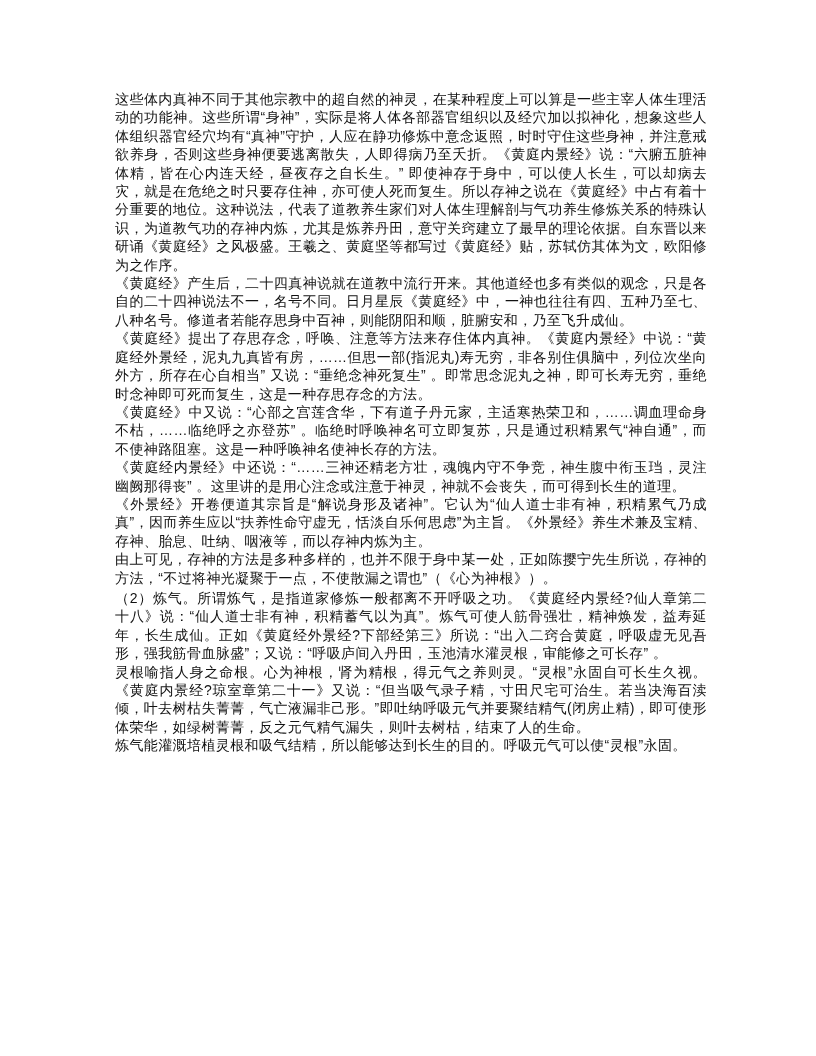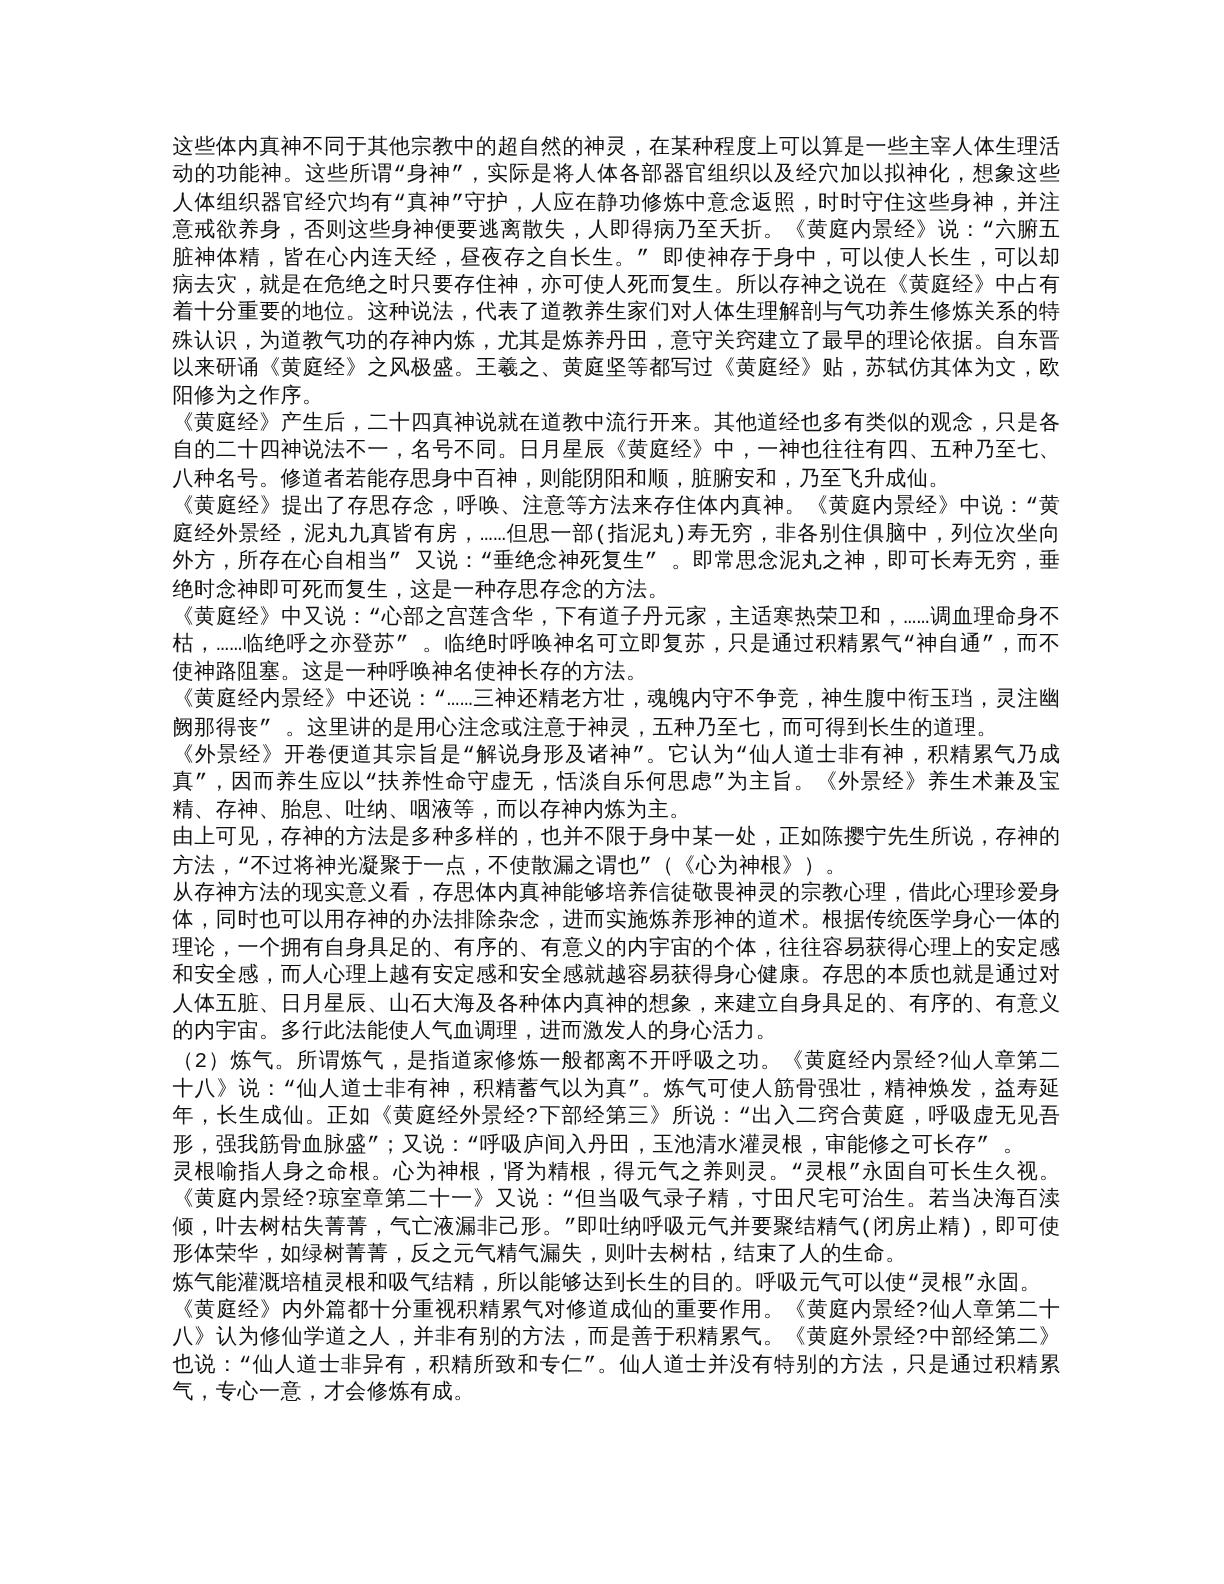--- a/index.html
+++ b/index.html
@@ -6,21 +6,21 @@
     margin: 0;
     padding: 0;
     background: #ffffff;
   }
   .page {
     position: relative;
     width: 816px;
     height: 1056px;
     background: #ffffff;
     overflow: hidden;
-    font-family: Liberation Mono, monospace;
+    font-family: Liberation Sans, sans-serif;
   }
   .doc {
     position: absolute;
     left: 115px;
     top: 90px;
     width: 592px;
     color: #111111;
     font-size: 14px;
     line-height: 18.4px;
     letter-spacing: 0.4px;
@@ -39,22 +39,20 @@
 </style>
 </head>
 <body>
 
 <div class="page">
   <div class="doc">
     <p>这些体内真神不同于其他宗教中的超自然的神灵，在某种程度上可以算是一些主宰人体生理活动的功能神。这些所谓“身神”，实际是将人体各部器官组织以及经穴加以拟神化，想象这些人体组织器官经穴均有“真神”守护，人应在静功修炼中意念返照，时时守住这些身神，并注意戒欲养身，否则这些身神便要逃离散失，人即得病乃至夭折。《黄庭内景经》说：“六腑五脏神体精，皆在心内连天经，昼夜存之自长生。” 即使神存于身中，可以使人长生，可以却病去灾，就是在危绝之时只要存住神，亦可使人死而复生。所以存神之说在《黄庭经》中占有着十分重要的地位。这种说法，代表了道教养生家们对人体生理解剖与气功养生修炼关系的特殊认识，为道教气功的存神内炼，尤其是炼养丹田，意守关窍建立了最早的理论依据。自东晋以来研诵《黄庭经》之风极盛。王羲之、黄庭坚等都写过《黄庭经》贴，苏轼仿其体为文，欧阳修为之作序。</p>
     <p>《黄庭经》产生后，二十四真神说就在道教中流行开来。其他道经也多有类似的观念，只是各自的二十四神说法不一，名号不同。日月星辰《黄庭经》中，一神也往往有四、五种乃至七、八种名号。修道者若能存思身中百神，则能阴阳和顺，脏腑安和，乃至飞升成仙。</p>
     <p>《黄庭经》提出了存思存念，呼唤、注意等方法来存住体内真神。《黄庭内景经》中说：“黄庭经外景经，泥丸九真皆有房，……但思一部(指泥丸)寿无穷，非各别住俱脑中，列位次坐向外方，所存在心自相当” 又说：“垂绝念神死复生” 。即常思念泥丸之神，即可长寿无穷，垂绝时念神即可死而复生，这是一种存思存念的方法。</p>
     <p>《黄庭经》中又说：“心部之宫莲含华，下有道子丹元家，主适寒热荣卫和，……调血理命身不枯，……临绝呼之亦登苏” 。临绝时呼唤神名可立即复苏，只是通过积精累气“神自通”，而不使神路阻塞。这是一种呼唤神名使神长存的方法。</p>
-    <p>《黄庭经内景经》中还说：“……三神还精老方壮，魂魄内守不争竞，神生腹中衔玉珰，灵注幽阙那得丧” 。这里讲的是用心注念或注意于神灵，五种乃至七，而可得到长生的道理。</p>
+    <p>《黄庭经内景经》中还说：“……三神还精老方壮，魂魄内守不争竞，神生腹中衔玉珰，灵注幽阙那得丧” 。这里讲的是用心注念或注意于神灵，神就不会丧失，而可得到长生的道理。</p>
     <p>《外景经》开卷便道其宗旨是“解说身形及诸神”。它认为“仙人道士非有神，积精累气乃成真”，因而养生应以“扶养性命守虚无，恬淡自乐何思虑”为主旨。《外景经》养生术兼及宝精、存神、胎息、吐纳、咽液等，而以存神内炼为主。</p>
     <p>由上可见，存神的方法是多种多样的，也并不限于身中某一处，正如陈撄宁先生所说，存神的方法，“不过将神光凝聚于一点，不使散漏之谓也”（《心为神根》）。</p>
-    <p>从存神方法的现实意义看，存思体内真神能够培养信徒敬畏神灵的宗教心理，借此心理珍爱身体，同时也可以用存神的办法排除杂念，进而实施炼养形神的道术。根据传统医学身心一体的理论，一个拥有自身具足的、有序的、有意义的内宇宙的个体，往往容易获得心理上的安定感和安全感，而人心理上越有安定感和安全感就越容易获得身心健康。存思的本质也就是通过对人体五脏、日月星辰、山石大海及各种体内真神的想象，来建立自身具足的、有序的、有意义的内宇宙。多行此法能使人气血调理，进而激发人的身心活力。</p>
     <p class="gap">（2）炼气。所谓炼气，是指道家修炼一般都离不开呼吸之功。《黄庭经内景经?仙人章第二十八》说：“仙人道士非有神，积精蓄气以为真”。炼气可使人筋骨强壮，精神焕发，益寿延年，长生成仙。正如《黄庭经外景经?下部经第三》所说：“出入二窍合黄庭，呼吸虚无见吾形，强我筋骨血脉盛”；又说：“呼吸庐间入丹田，玉池清水灌灵根，审能修之可长存” 。</p>
     <p>灵根喻指人身之命根。心为神根，肾为精根，得元气之养则灵。“灵根”永固自可长生久视。《黄庭内景经?琼室章第二十一》又说：“但当吸气录子精，寸田尺宅可治生。若当决海百渎倾，叶去树枯失菁菁，气亡液漏非己形。”即吐纳呼吸元气并要聚结精气(闭房止精)，即可使形体荣华，如绿树菁菁，反之元气精气漏失，则叶去树枯，结束了人的生命。</p>
     <p>炼气能灌溉培植灵根和吸气结精，所以能够达到长生的目的。呼吸元气可以使“灵根”永固。</p>
-    <p>《黄庭经》内外篇都十分重视积精累气对修道成仙的重要作用。《黄庭内景经?仙人章第二十八》认为修仙学道之人，并非有别的方法，而是善于积精累气。《黄庭外景经?中部经第二》也说：“仙人道士非异有，积精所致和专仁”。仙人道士并没有特别的方法，只是通过积精累气，专心一意，才会修炼有成。</p>
   </div>
 </div>
 
 </body></html>

